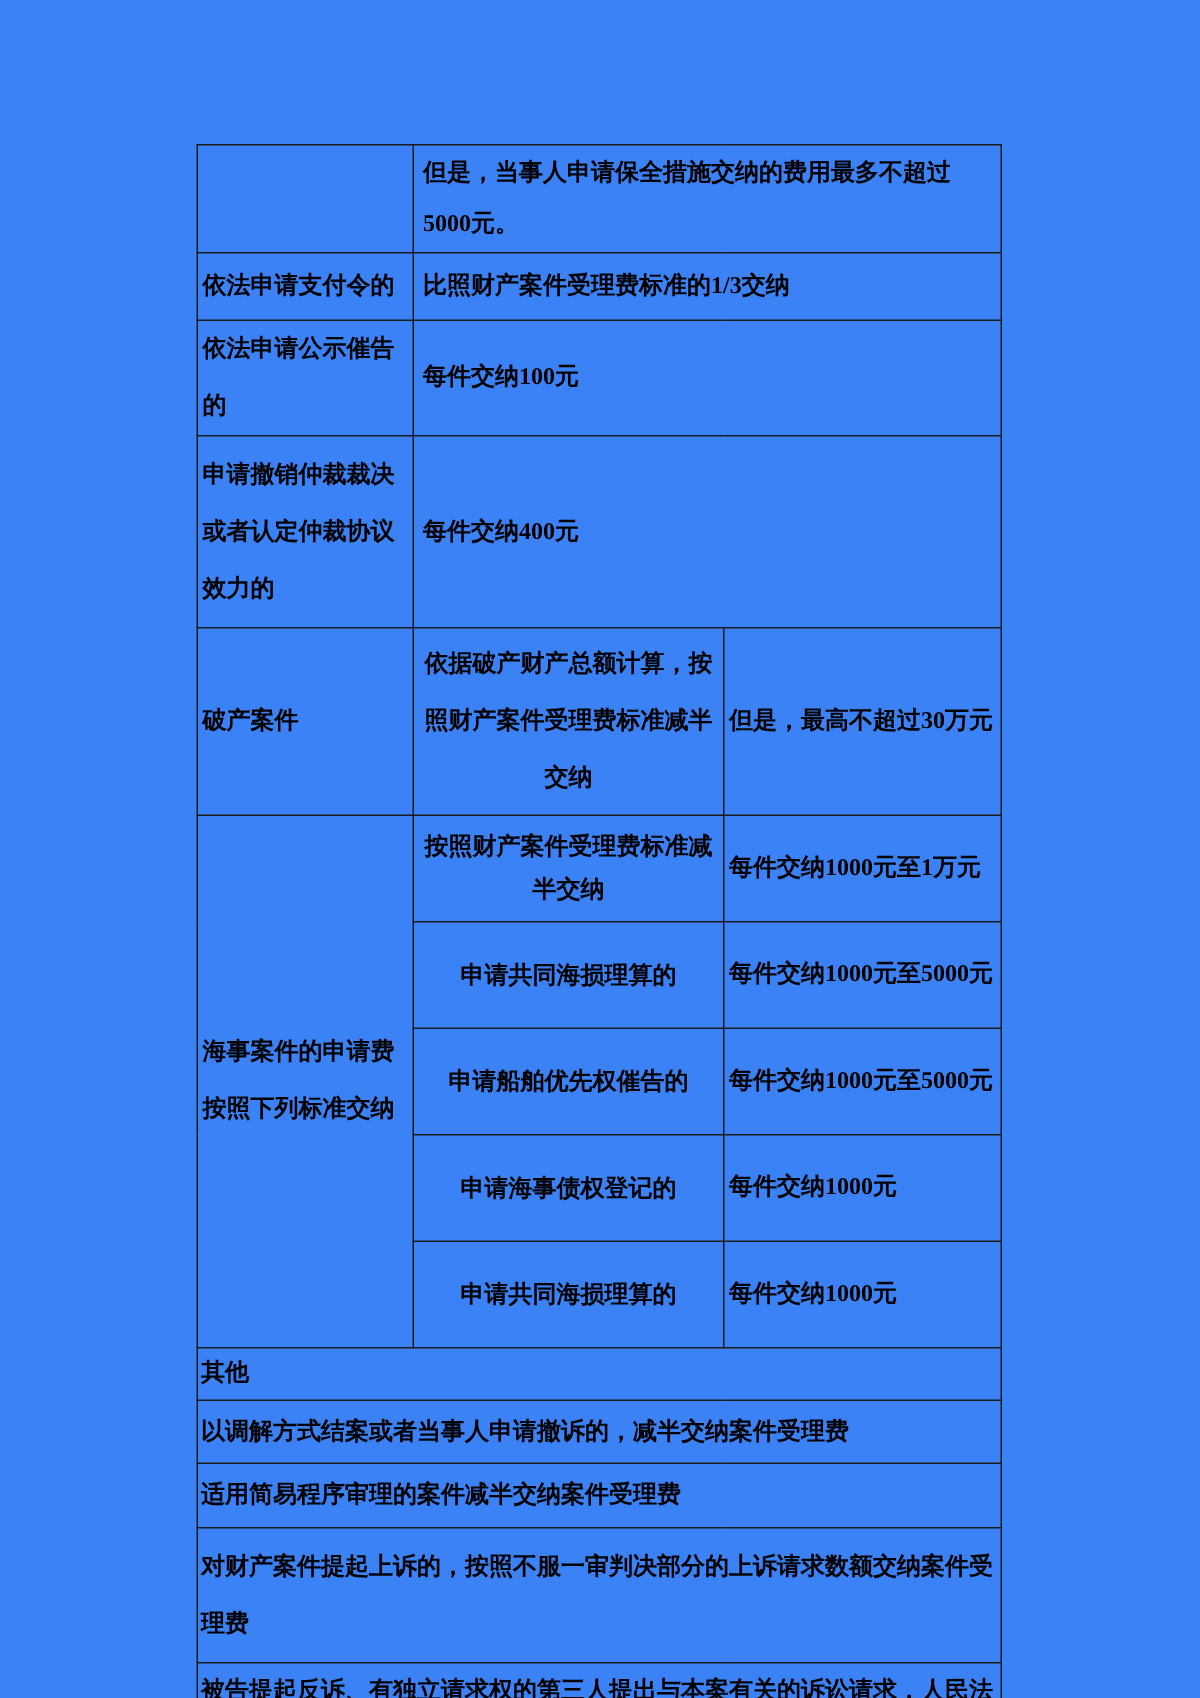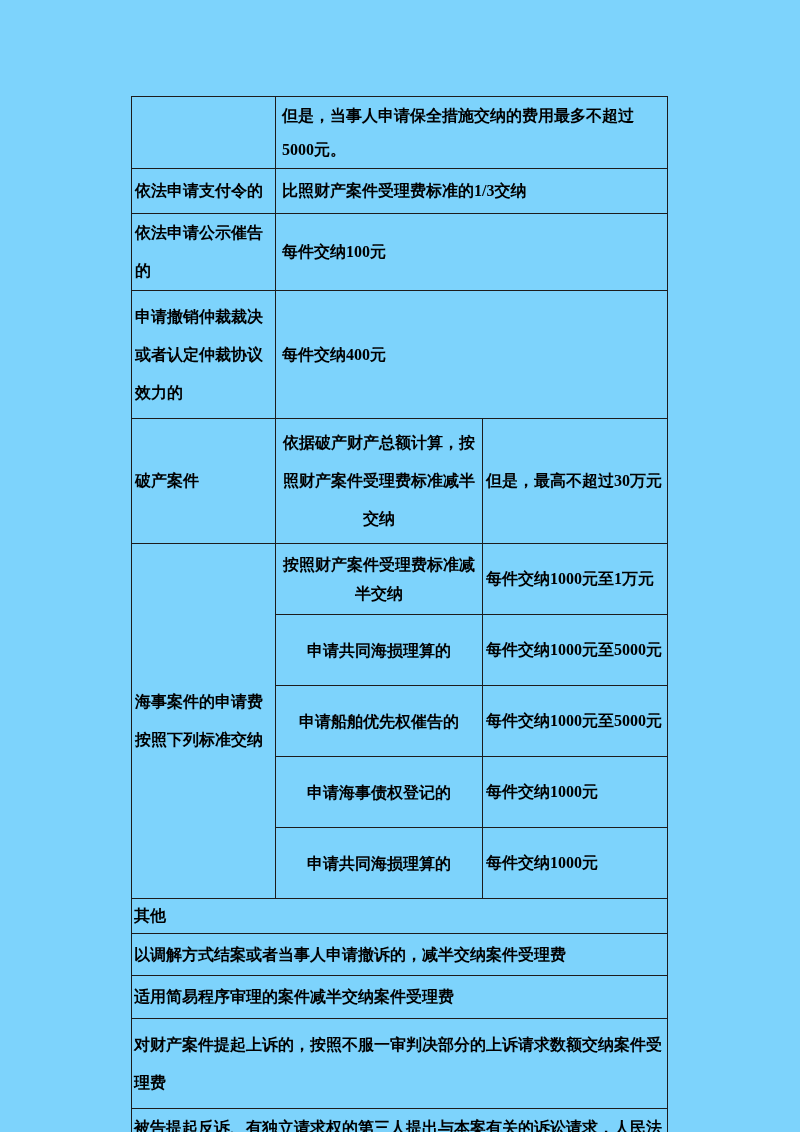--- a/index.html
+++ b/index.html
@@ -1,20 +1,20 @@
 <!DOCTYPE html>
 <html><head>
 <meta charset="utf-8">
 <style>
   html, body { margin: 0; padding: 0; background: #ffffff; }
   .page {
     position: relative;
     width: 800px;
     height: 1132px;
-    background: #7dd3fc;
+    background: #3b82f6;
     overflow: hidden;
     font-family: "Liberation Serif", serif;
   }
   table.fee-table {
     position: absolute;
     left: 131px;
     top: 96px;
     width: 536px;
     border-collapse: collapse;
     table-layout: fixed;

